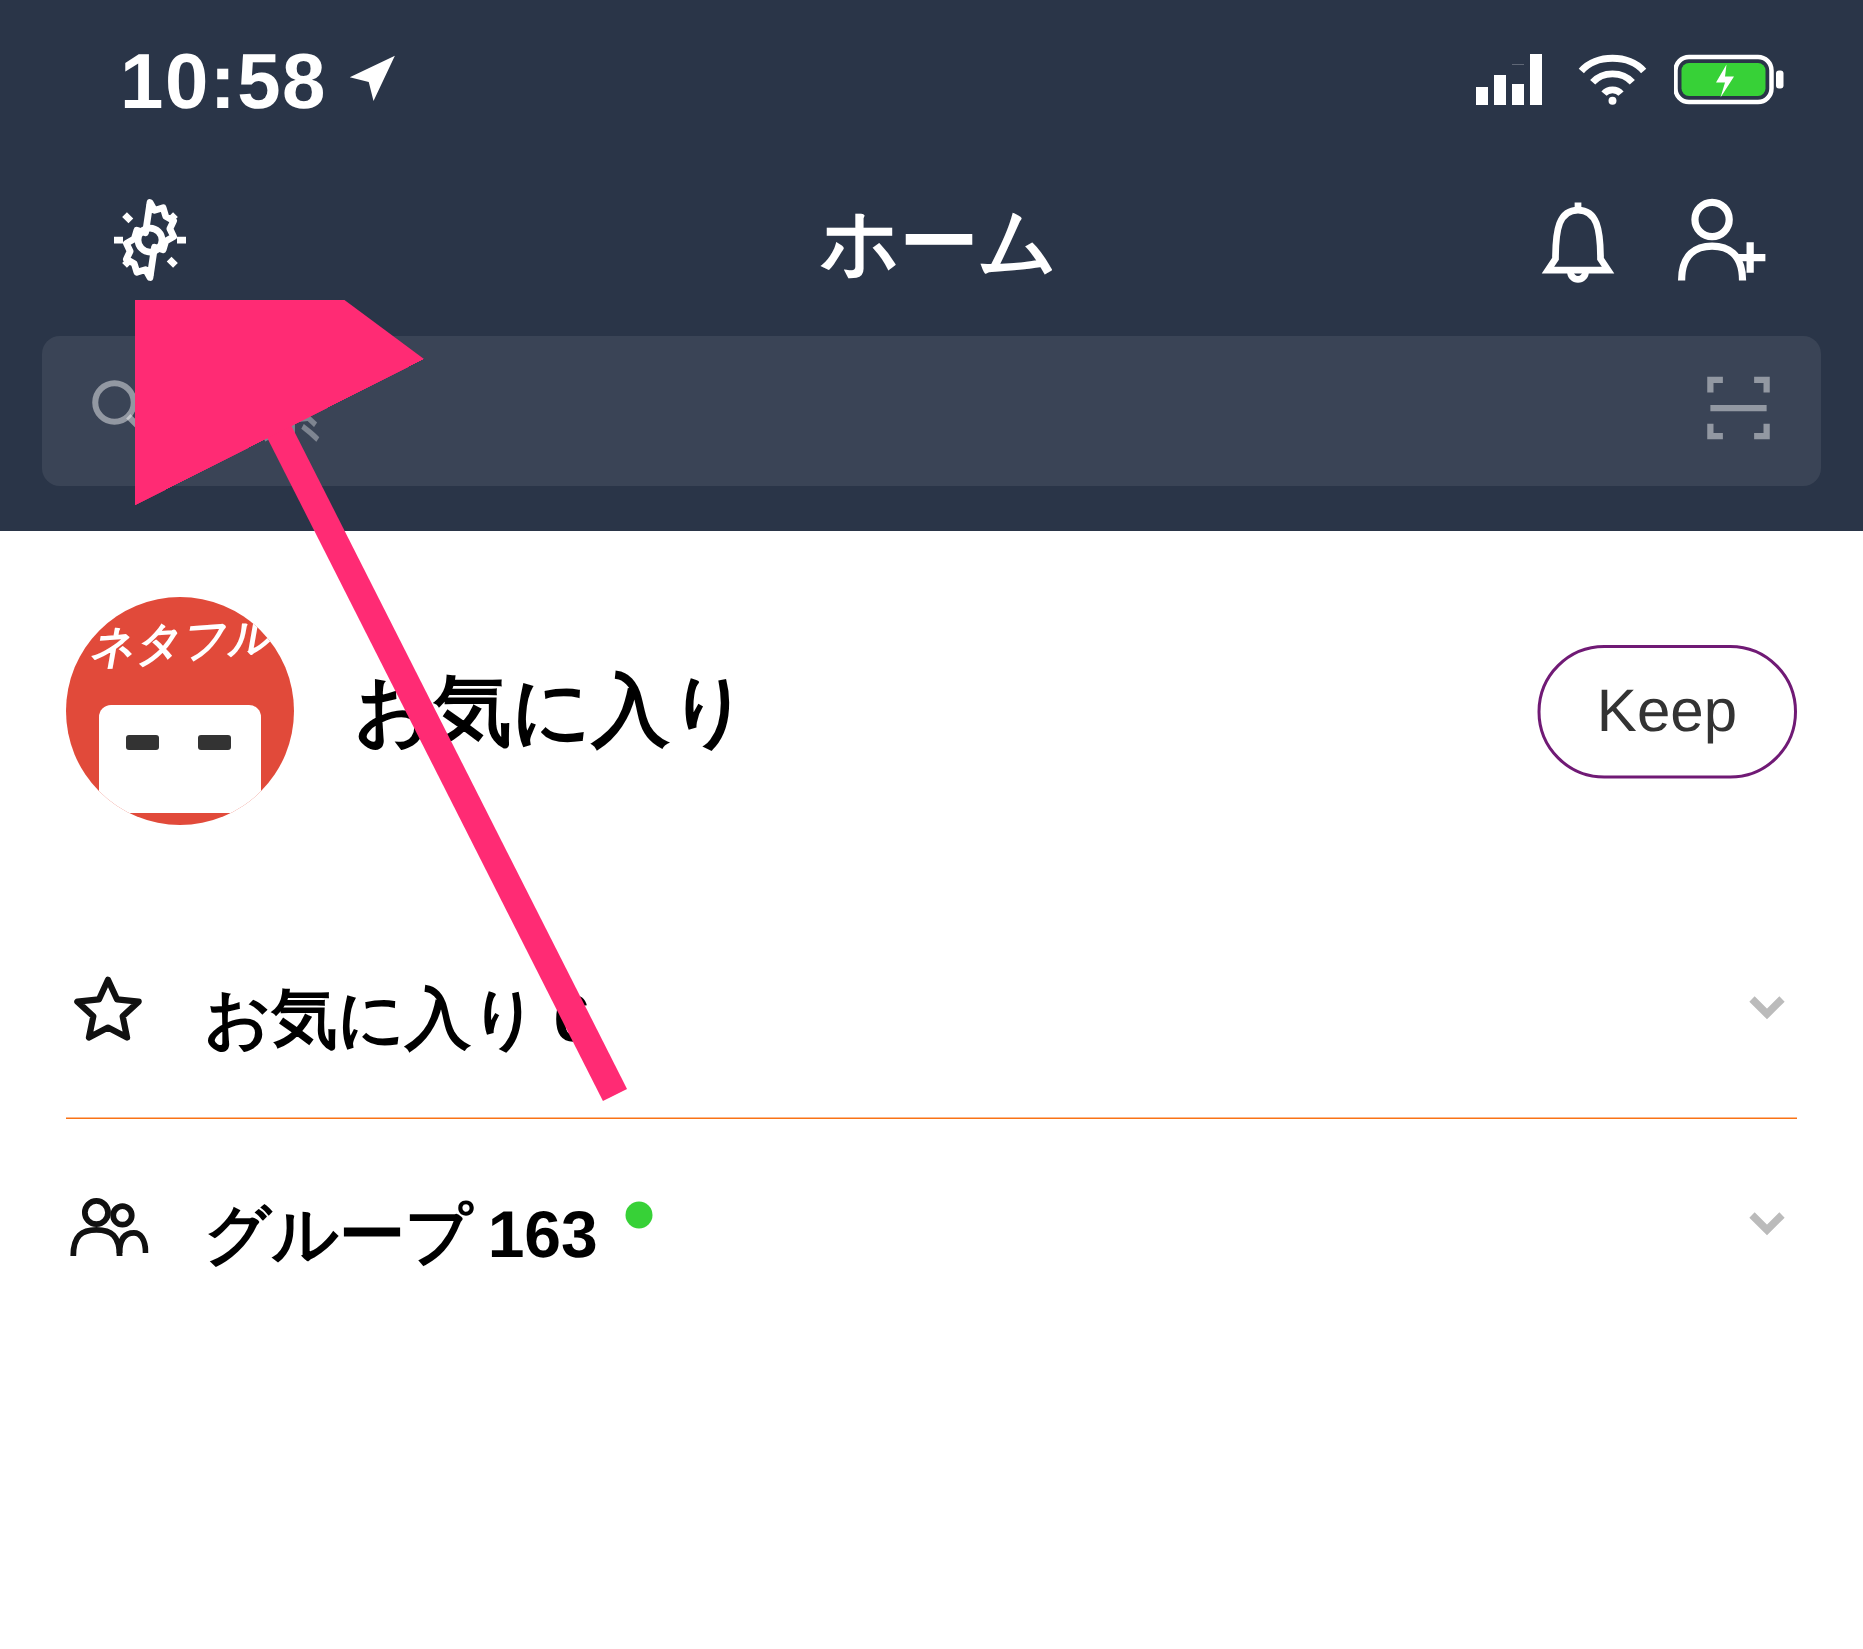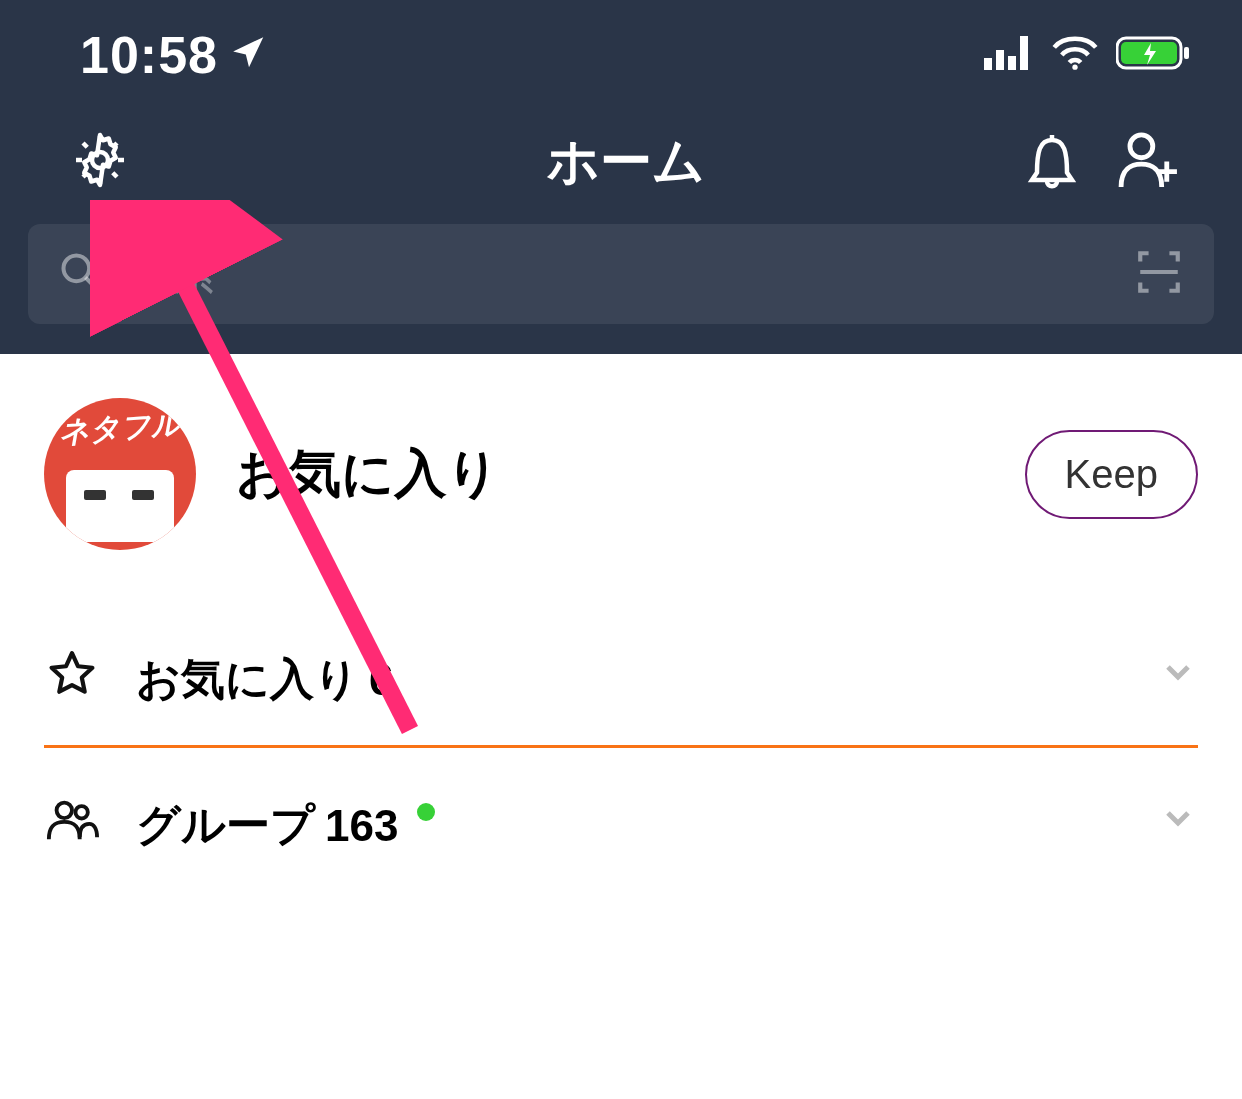--- a/index.html
+++ b/index.html
@@ -20,21 +20,21 @@
   .content { background: #fff; padding: 0 44px; }
   .profile-row { display: flex; align-items: center; padding: 44px 0 52px 0; gap: 40px; }
   .avatar { width: 152px; height: 152px; border-radius: 50%; background: #e14a3a; position: relative; overflow: hidden; flex-shrink: 0; }
   .avatar-text { position: absolute; top: 10px; left: 0; right: 0; text-align: center; color: #fff; font-weight: 800; font-size: 30px; transform: rotate(-4deg); font-style: italic; }
   .avatar-face { position: absolute; bottom: 8px; left: 22px; width: 108px; height: 72px; background: #fff; border-radius: 8px; }
   .avatar-eyes { position: absolute; bottom: 48px; left: 40px; width: 70px; height: 12px; display: flex; justify-content: space-between; }
   .avatar-eyes span { width: 22px; height: 10px; background: #333; border-radius: 2px; }
   .profile-name { font-size: 52px; font-weight: 700; flex: 1; }
   .keep-btn { border: 2px solid #701a75; border-radius: 50px; padding: 20px 38px; font-size: 40px; color: #333; background: #fff; font-weight: 400; }
   .list { }
-  .list-item { display: flex; align-items: center; padding: 36px 0; border-top: 3px solid #f97316; gap: 36px; position: relative; }
+  .list-item { display: flex; align-items: center; padding: 36px 0; border-top: 1px solid #f97316; gap: 36px; position: relative; }
   .list-item:first-child { border-top: none; }
   .list-icon { width: 56px; display: flex; justify-content: center; }
   .list-label { font-size: 44px; font-weight: 700; display: flex; align-items: center; gap: 10px; margin-top: 12px; }
   .badge-dot { width: 18px; height: 18px; background: #37d137; border-radius: 50%; display: inline-block; margin-left: 8px; margin-top: -28px; }
   .chevron { margin-left: auto; color: #bbb; }
   .annotation-arrow { position: absolute; top: 200px; left: 90px; pointer-events: none; z-index: 100; }
 </style>
 </head>
 <body>
 

